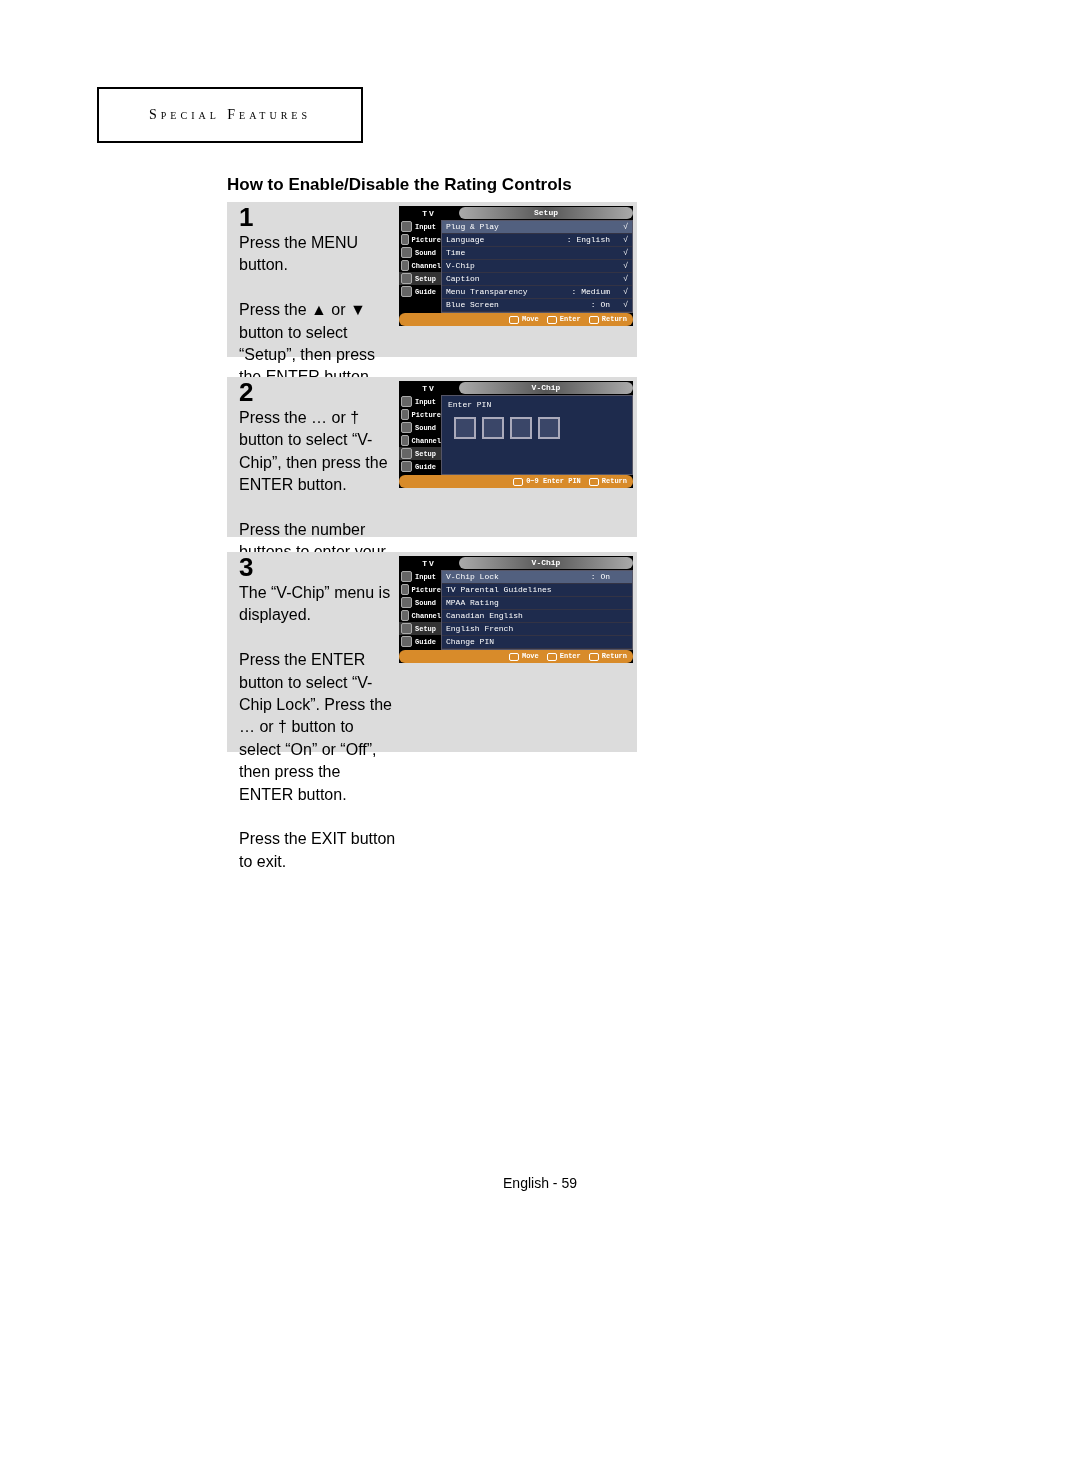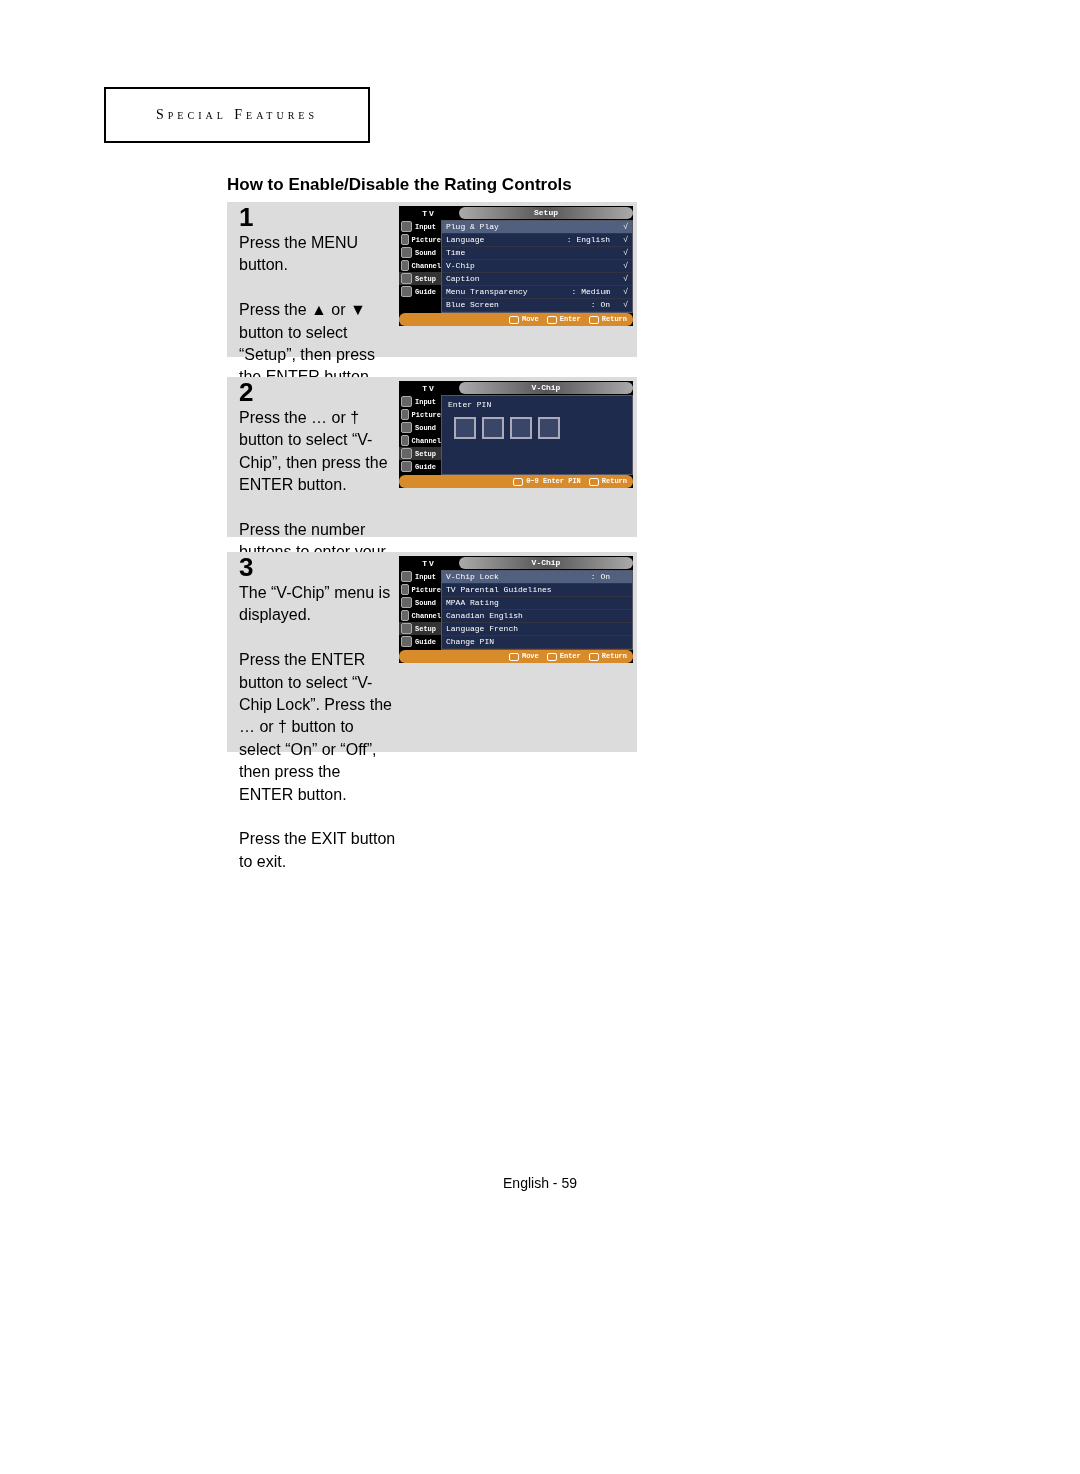--- a/index.html
+++ b/index.html
@@ -4,21 +4,21 @@
 <style>
   body {
     margin: 0;
     background: #fff;
     font-family: Arial, Helvetica, sans-serif;
     width: 1080px;
     height: 1474px;
   }
   .page-box {
     position: absolute;
-    left: 104px;
+    left: 97px;
     top: 87px;
     width: 262px;
     height: 52px;
     border: 2px solid #000;
     display: flex;
     align-items: center;
     justify-content: center;
   }
   .section-title {
     font-variant: small-caps;
@@ -384,21 +384,21 @@
             <span>MPAA Rating</span>
             <span class="mid"></span>
             <span class="rt"></span>
           </div>
         <div class="row">
             <span>Canadian English</span>
             <span class="mid"></span>
             <span class="rt"></span>
           </div>
         <div class="row">
-            <span>Language French</span>
+            <span>English French</span>
             <span class="mid"></span>
             <span class="rt"></span>
           </div>
         <div class="row">
             <span>Change PIN</span>
             <span class="mid"></span>
             <span class="rt"></span>
           </div>
       </div>
     </div>

